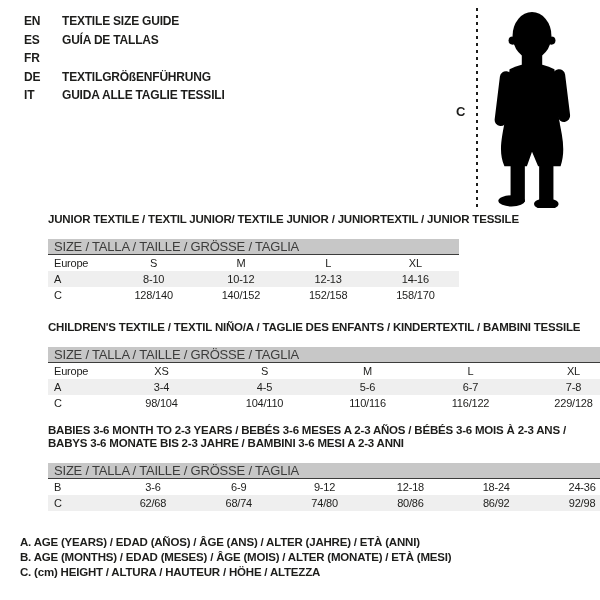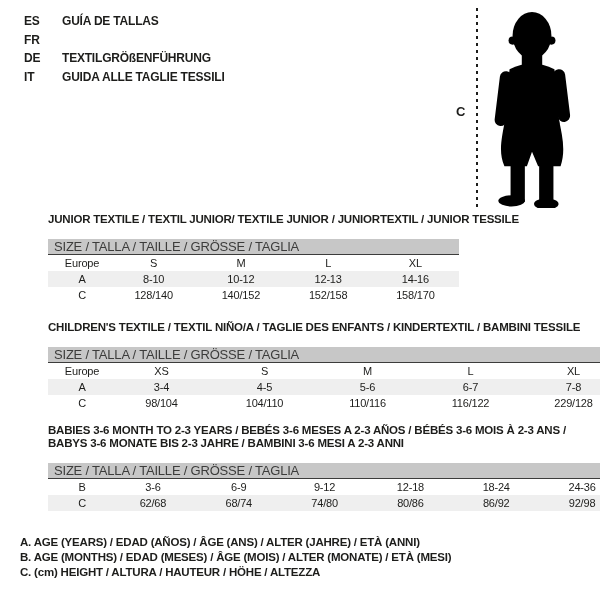--- a/index.html
+++ b/index.html
@@ -33,32 +33,36 @@
   .t3{top:424px;width:577px;}
   .table-title{font-weight:bold;font-size:11.5px;line-height:13px;white-space:nowrap;}
   .title-gap{margin-bottom:13px;}
   .size-bar{
     background:var(--c-bar);color:var(--c-barline);
     font-size:13px;line-height:13px;padding:1px 0 1px 6px;
     border-bottom:1px solid var(--c-barline);
   }
   .trow{display:flex;font-size:11px;height:16px;line-height:16px;}
   .trow.alt{background:var(--c-alt);}
-  .lbl{width:56px;padding-left:6px;text-align:center;}
+  .lbl{width:56px;padding-left:6px;text-align:left;}
   .val{flex:1;text-align:center;}
   
   .notes{position:absolute;left:20px;top:535px;}
   .note{font-weight:bold;font-size:11.5px;line-height:15px;white-space:nowrap;}
 </style>
 </head>
 <body>
 
 <div class="canvas">
 
   <div class="lang-block">
+    <div class="lang-row">
+      <span class="lang-code">EN</span>
+      <span class="lang-label">TEXTILE SIZE GUIDE</span>
+    </div>
     <div class="lang-row">
       <span class="lang-code">ES</span>
       <span class="lang-label">GUÍA DE TALLAS</span>
     </div>
     <div class="lang-row">
       <span class="lang-code">FR</span>
     </div>
     <div class="lang-row">
       <span class="lang-code">DE</span>
       <span class="lang-label">TEXTILGRÖßENFÜHRUNG</span>

